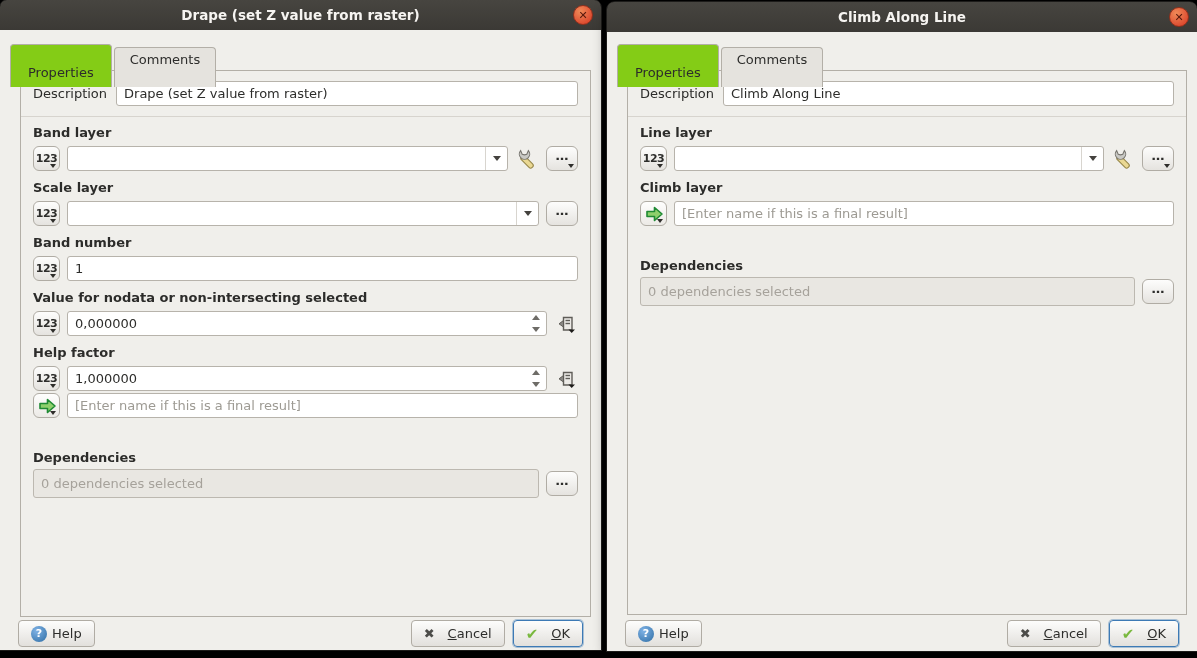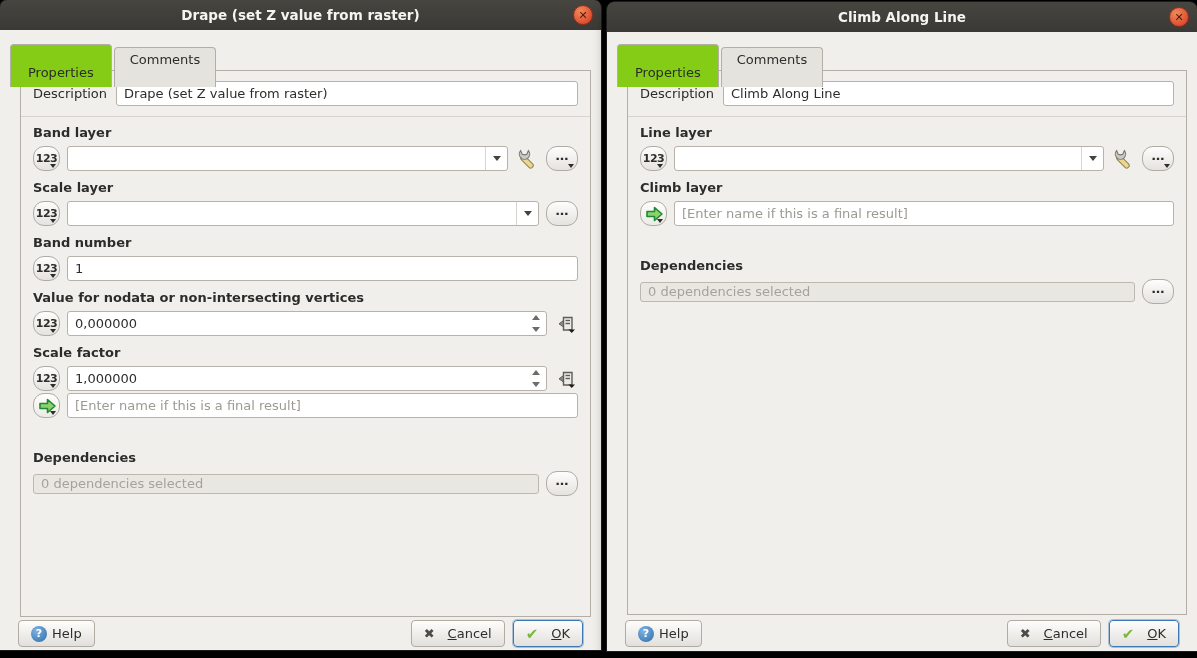--- a/index.html
+++ b/index.html
@@ -41,21 +41,21 @@
 
   .plabel { font-size:13px; font-weight:600; color:#2c2c2a; margin:8px 0 5px; }
   .dep-gap { margin-top:31px; }
   .crow { display:flex; align-items:center; gap:7px; height:27px; }
 
   .text-field { flex:1; height:25px; border:1px solid #b7b3ab; border-radius:3px;
                 background:#fff; color:#2d2d2b; font-size:13px; padding:0 7px;
                 font-family:inherit; outline:none; min-width:0; }
   .text-field::placeholder { color:#9d9a93; }
 
-  .btnish { border:1px solid #b0aca4; border-radius:11px;
+  .btnish { border:1px solid #b0aca4; border-radius:6px;
             background:linear-gradient(#fdfdfc,#e5e3df); }
   .type-btn { position:relative; width:27px; height:25px; flex:0 0 27px;
               display:flex; align-items:center; justify-content:center;
               font-size:11px; font-weight:bold; color:#2d2d2b;
               letter-spacing:-0.5px; cursor:pointer; }
   .corner-caret { position:absolute; right:3px; bottom:2px; width:0; height:0;
                   border-left:3px solid transparent;
                   border-right:3px solid transparent;
                   border-top:4px solid #2e2d2a; }
 
@@ -88,21 +88,21 @@
                  cursor:pointer; }
   .spin-up { width:0; height:0; border-left:4px solid transparent;
              border-right:4px solid transparent; border-bottom:5px solid #6e6c67; }
   .spin-down { width:0; height:0; border-left:4px solid transparent;
                border-right:4px solid transparent; border-top:5px solid #6e6c67; }
 
   .arrow-btn { position:relative; width:27px; height:25px; flex:0 0 27px;
                display:flex; align-items:center; justify-content:center;
                cursor:pointer; background:linear-gradient(#fefefd,#eceae6); }
 
-  .dep-field { flex:1; height:20px; background:#e9e7e2; border:1px solid #bcb8b0;
+  .dep-field { flex:1; height:29px; background:#e9e7e2; border:1px solid #bcb8b0;
                border-radius:3px; color:#a6a29b; font-size:13px; padding:0 7px;
                display:flex; align-items:center; min-width:0; }
 
   .footer { position:absolute; left:18px; right:18px; height:27px;
             display:flex; align-items:center; }
   .btn { height:27px; border:1px solid #b0aca4; border-radius:4px;
          background:linear-gradient(#fdfdfc,#e2e0dc); font-size:13px;
          color:#2d2d2b; display:inline-flex; align-items:center;
          justify-content:center; gap:5px; padding:0 12px; cursor:pointer;
          font-family:inherit; }
@@ -185,21 +185,21 @@
 
       <div class="plabel">Band number</div>
       <div class="crow">
         <div class="type-btn btnish">
           <span>123</span>
           <span class="corner-caret"></span>
         </div>
         <input class="text-field" type="text" value="1" style="">
       </div>
 
-      <div class="plabel">Value for nodata or non-intersecting vertices</div>
+      <div class="plabel">Value for nodata or non-intersecting selected</div>
       <div class="crow">
         <div class="type-btn btnish">
           <span>123</span>
           <span class="corner-caret"></span>
         </div>
         <div class="spin-wrap">
           <input type="text" value="0,000000" style="">
           <div class="spin-arrows">
             <span class="spin-up"></span>
             <span class="spin-down"></span>
@@ -209,21 +209,21 @@
           <svg width="20" height="20" viewBox="0 0 20 20">
             <path d="M7.5 3.5 h8.5 v12.5 h-8.5 z" fill="#eceae6" stroke="#5f5d58" stroke-width="1.4"></path>
             <path d="M7.5 6.5 L3 9.8 L7.5 13 Z" fill="#8a8884" stroke="#5f5d58" stroke-width="1"></path>
             <line x1="9.5" y1="6.5" x2="14" y2="6.5" stroke="#5f5d58" stroke-width="1.4"></line>
             <line x1="9.5" y1="9.5" x2="14" y2="9.5" stroke="#5f5d58" stroke-width="1.4"></line>
             <path d="M12.5 15.5 L19 15.5 L15.7 19 Z" fill="#1c1b19"></path>
           </svg>
         </div>
       </div>
 
-      <div class="plabel">Scale factor</div>
+      <div class="plabel">Help factor</div>
       <div class="crow">
         <div class="type-btn btnish">
           <span>123</span>
           <span class="corner-caret"></span>
         </div>
         <div class="spin-wrap">
           <input type="text" value="1,000000" style="">
           <div class="spin-arrows">
             <span class="spin-up"></span>
             <span class="spin-down"></span>

